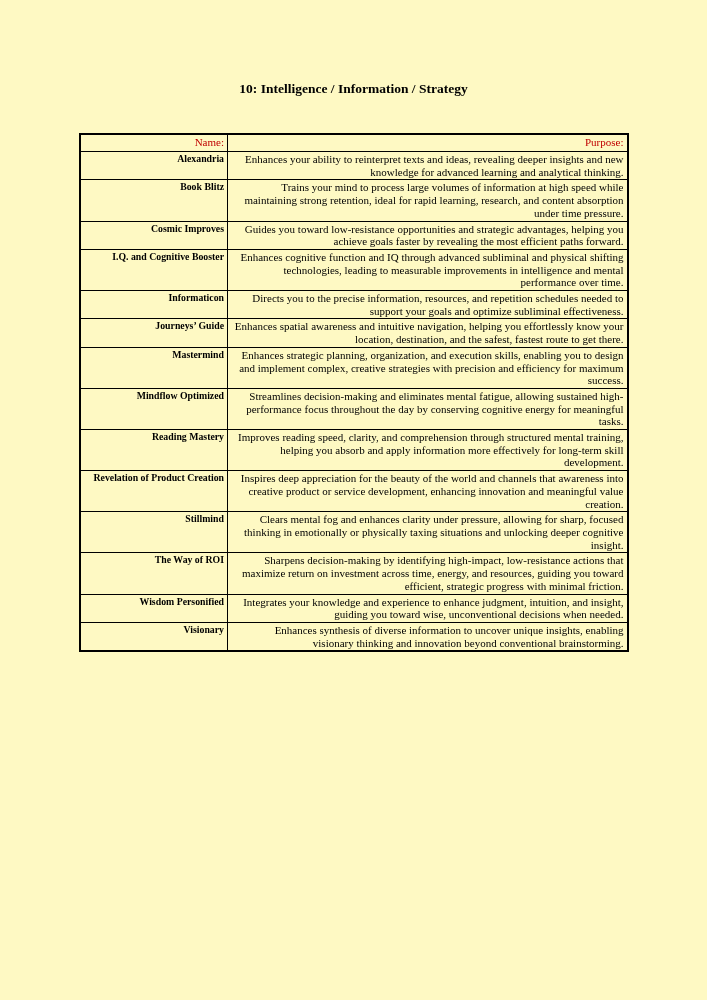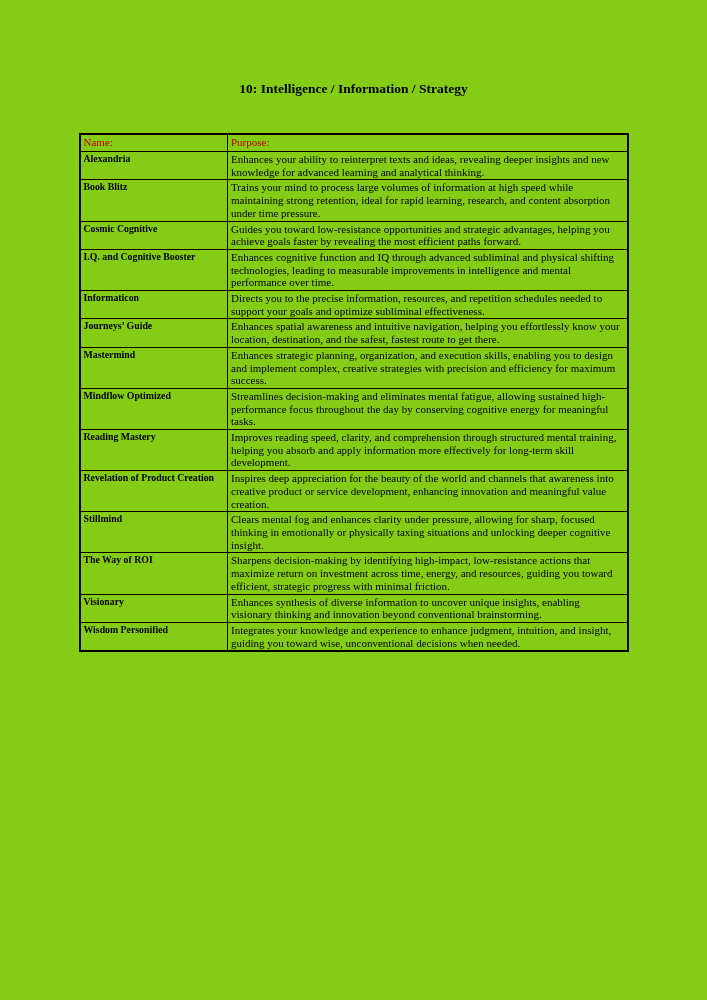--- a/index.html
+++ b/index.html
@@ -4,21 +4,21 @@
 <style>
   html, body {
     margin: 0;
     padding: 0;
     background: #ffffff;
   }
   .page {
     position: relative;
     width: 707px;
     height: 1000px;
-    background: #84cc16;
+    background: #fef9c3;
     font-family: "Liberation Serif", serif;
     color: #000000;
     overflow: hidden;
   }
   .doc-title {
     margin: 0;
     padding-top: 81px;
     text-align: center;
     font-size: 13.5px;
     line-height: 16px;
@@ -30,21 +30,21 @@
     margin: 36px auto 0 auto;
     border-collapse: collapse;
     table-layout: fixed;
     border: 2px solid #000000;
   }
   table.abilities col.col-name { width: 148px; }
   table.abilities col.col-purpose { width: 400px; }
   table.abilities th,
   table.abilities td {
     border: 1px solid #000000;
-    text-align: left;
+    text-align: right;
     vertical-align: top;
     padding: 1px 3px;
   }
   table.abilities th {
     font-weight: normal;
     font-size: 11px;
     line-height: 13px;
     color: #c00000;
     padding: 1px 3px 2px 3px;
   }
@@ -81,21 +81,21 @@
     <td class="name-cell">Alexandria</td>
     <td class="purpose-cell">Enhances your ability to reinterpret texts and ideas, revealing deeper insights and new knowledge for advanced learning and analytical thinking.</td>
   </tr>
 
   <tr>
     <td class="name-cell">Book Blitz</td>
     <td class="purpose-cell">Trains your mind to process large volumes of information at high speed while maintaining strong retention, ideal for rapid learning, research, and content absorption under time pressure.</td>
   </tr>
 
   <tr>
-    <td class="name-cell">Cosmic Cognitive</td>
+    <td class="name-cell">Cosmic Improves</td>
     <td class="purpose-cell">Guides you toward low-resistance opportunities and strategic advantages, helping you achieve goals faster by revealing the most efficient paths forward.</td>
   </tr>
 
 
   <tr>
     <td class="name-cell">I.Q. and Cognitive Booster</td>
     <td class="purpose-cell">Enhances cognitive function and IQ through advanced subliminal and physical shifting technologies, leading to measurable improvements in intelligence and mental performance over time.</td>
   </tr>
 
   <tr>
@@ -136,23 +136,23 @@
     <td class="purpose-cell">Clears mental fog and enhances clarity under pressure, allowing for sharp, focused thinking in emotionally or physically taxing situations and unlocking deeper cognitive insight.</td>
   </tr>
 
   <tr>
     <td class="name-cell">The Way of ROI</td>
     <td class="purpose-cell">Sharpens decision-making by identifying high-impact, low-resistance actions that maximize return on investment across time, energy, and resources, guiding you toward efficient, strategic progress with minimal friction.</td>
   </tr>
 
 
   <tr>
-    <td class="name-cell">Visionary</td>
-    <td class="purpose-cell">Enhances synthesis of diverse information to uncover unique insights, enabling visionary thinking and innovation beyond conventional brainstorming.</td>
+    <td class="name-cell">Wisdom Personified</td>
+    <td class="purpose-cell">Integrates your knowledge and experience to enhance judgment, intuition, and insight, guiding you toward wise, unconventional decisions when needed.</td>
   </tr>
 
   <tr>
-    <td class="name-cell">Wisdom Personified</td>
-    <td class="purpose-cell">Integrates your knowledge and experience to enhance judgment, intuition, and insight, guiding you toward wise, unconventional decisions when needed.</td>
+    <td class="name-cell">Visionary</td>
+    <td class="purpose-cell">Enhances synthesis of diverse information to uncover unique insights, enabling visionary thinking and innovation beyond conventional brainstorming.</td>
   </tr>
 </tbody>
   </table>
 </div>
 
 </body></html>

